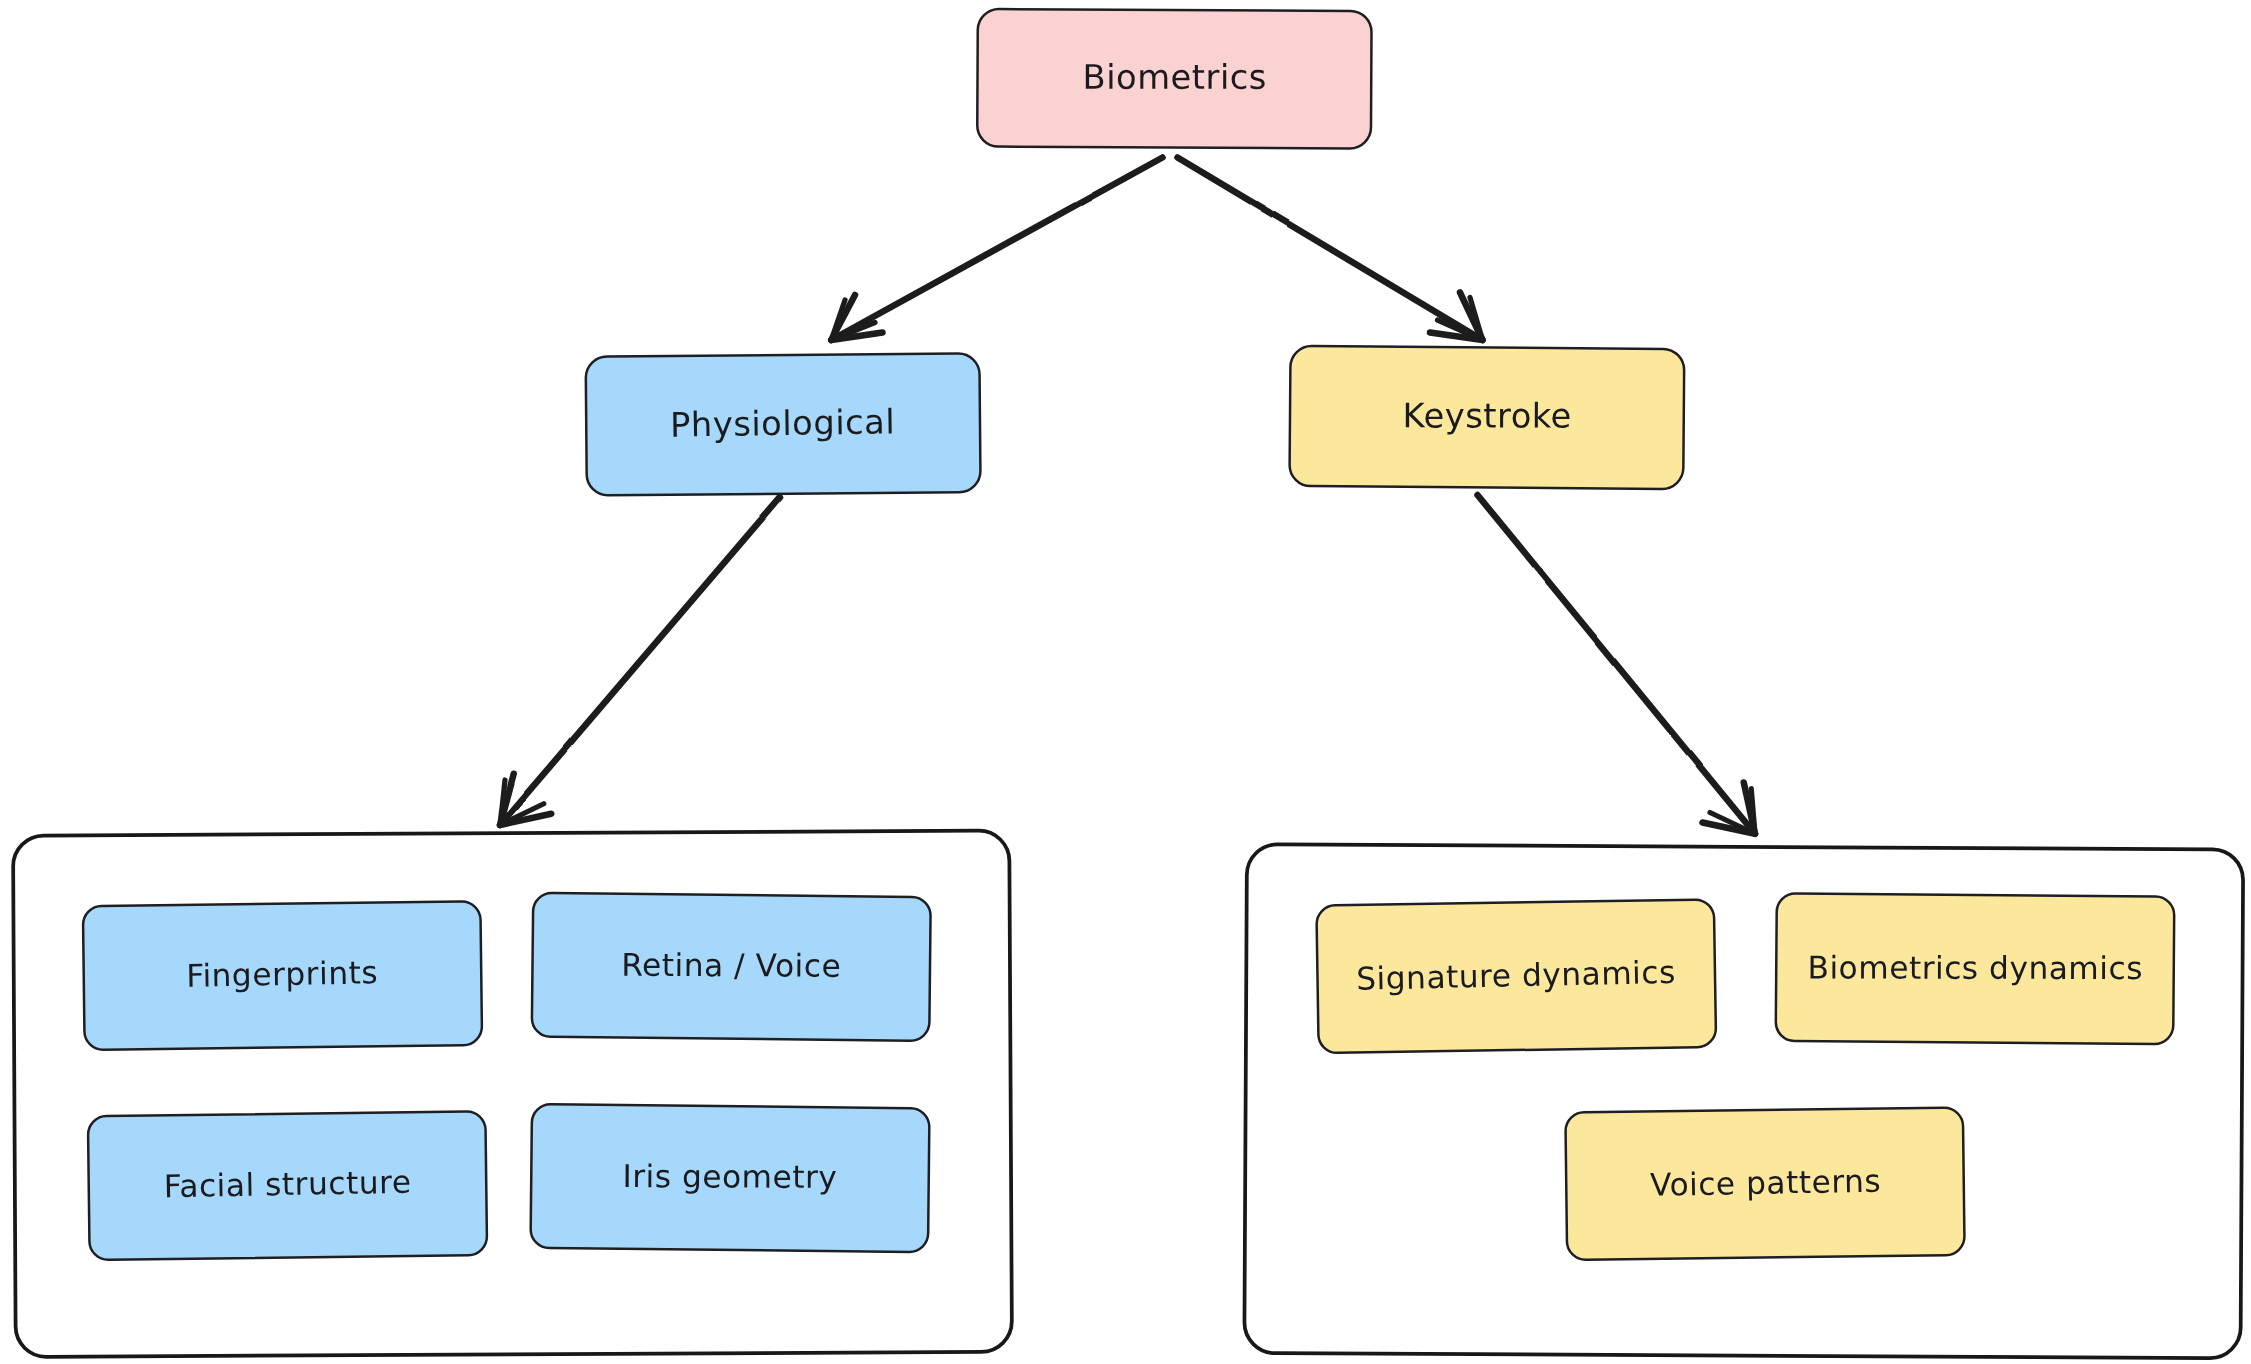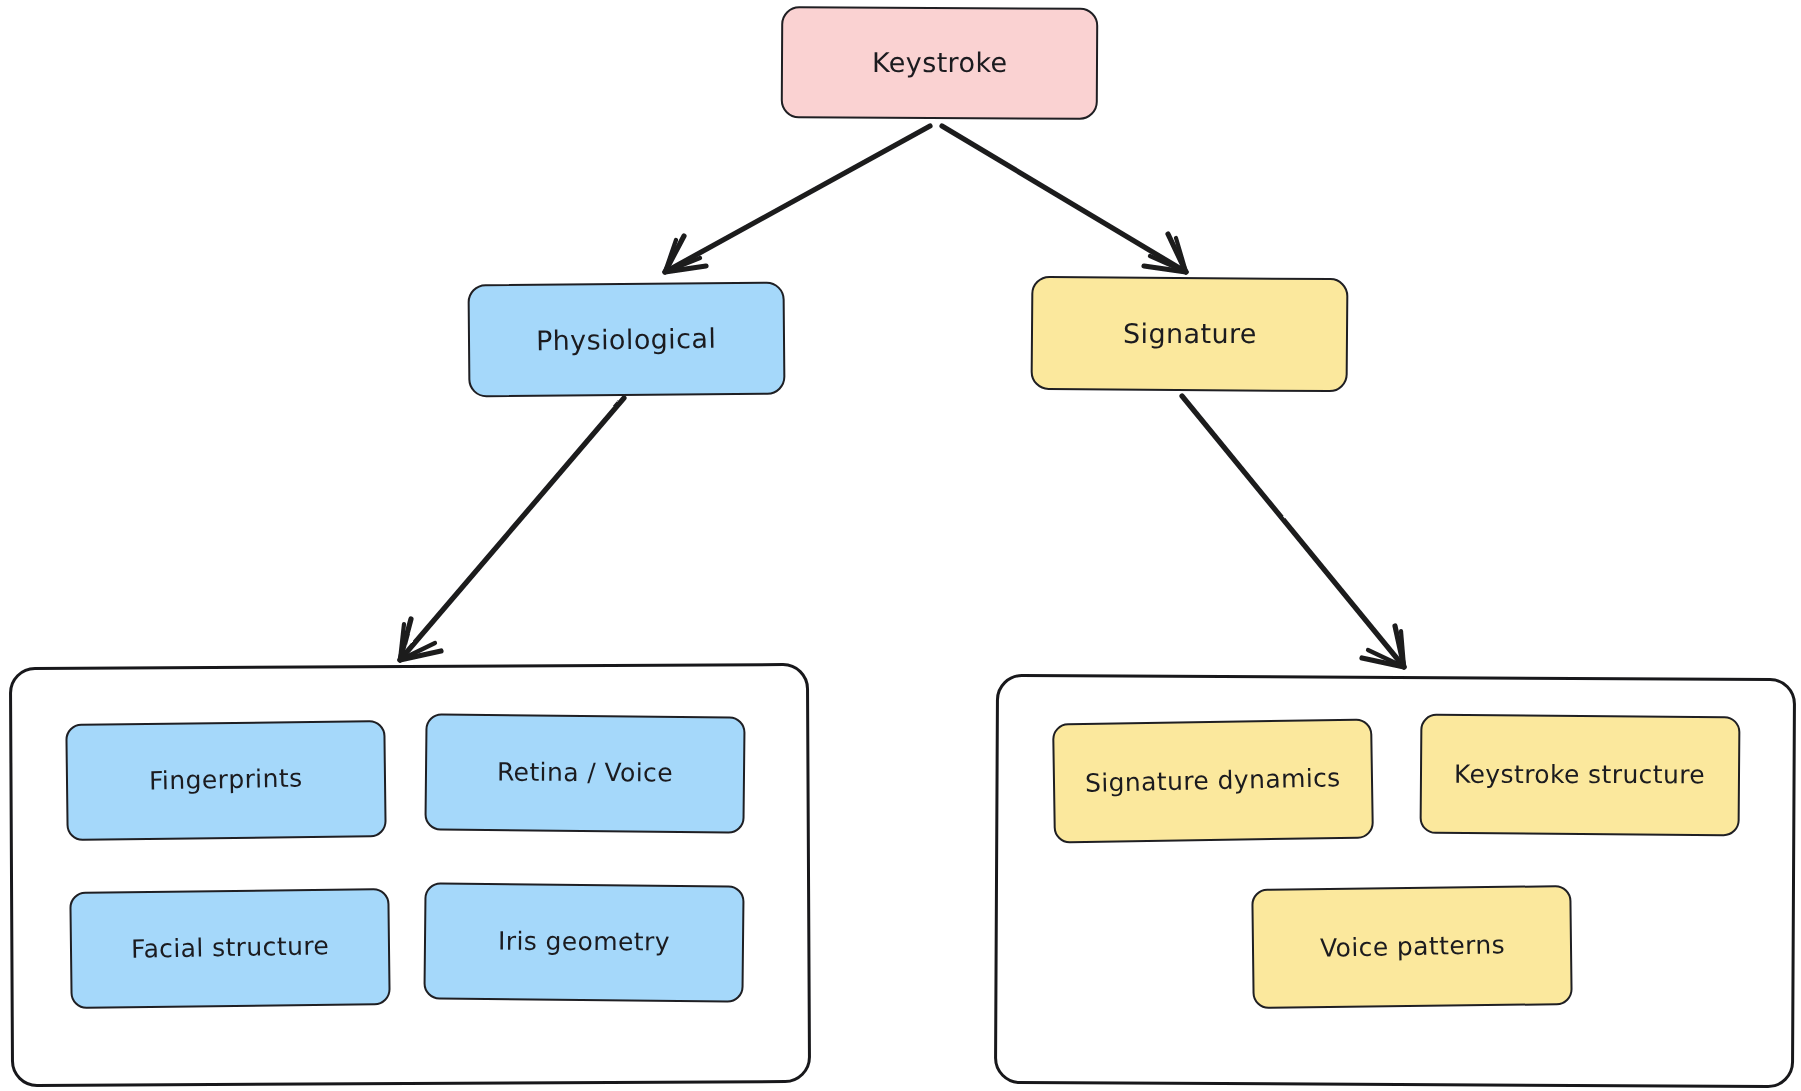--- a/index.html
+++ b/index.html
@@ -104,29 +104,29 @@
   </g>
 
   <g filter="url(#rough)">
     <path d="M 1182 396 L 1404 667" fill="none" stroke="#1b1b1f" stroke-width="5.2" stroke-linecap="round"></path>
     <path d="M 1404 667 L 1362 658 M 1404 667 L 1395 626" fill="none" stroke="#1b1b1f" stroke-width="5.2" stroke-linecap="round" stroke-linejoin="round"></path>
     <path d="M 1404 667 L 1368 650 M 1404 667 L 1401 631" fill="none" stroke="#1b1b1f" stroke-width="4.2" stroke-linecap="round"></path>
   </g>
 </svg>
 
 <div class="node root-node rot-f" style="left:781px; top:7px; width:317px; height:112px;">
-  <span class="node-label">Keystroke</span>
+  <span class="node-label">Biometrics</span>
 </div>
 
 <div class="node branch-node branch-physio rot-a" style="left:468px; top:283px; width:317px; height:113px;">
   <span class="node-label">Physiological</span>
 </div>
 
 <div class="node branch-node branch-behav rot-b" style="left:1031px; top:277px; width:317px; height:114px;">
-  <span class="node-label">Signature</span>
+  <span class="node-label">Keystroke</span>
 </div>
 
 <div class="group-box rot-e" style="left:10px; top:665px; width:800px; height:420px;"></div>
 
 <div class="node leaf-node leaf-blue rot-c" style="left:66px; top:722px; width:320px; height:117px;">
   <span class="node-label">Fingerprints</span>
 </div>
 
 <div class="node leaf-node leaf-blue rot-d" style="left:425px; top:715px; width:320px; height:117px;">
   <span class="node-label">Retina / Voice</span>
@@ -140,18 +140,18 @@
   <span class="node-label">Iris geometry</span>
 </div>
 
 <div class="group-box rot-f" style="left:995px; top:676px; width:800px; height:410px;"></div>
 
 <div class="node leaf-node leaf-yellow rot-g" style="left:1053px; top:721px; width:320px; height:120px;">
   <span class="node-label">Signature dynamics</span>
 </div>
 
 <div class="node leaf-node leaf-yellow rot-b" style="left:1420px; top:715px; width:320px; height:120px;">
-  <span class="node-label">Keystroke structure</span>
+  <span class="node-label">Biometrics dynamics</span>
 </div>
 
 <div class="node leaf-node leaf-yellow rot-c" style="left:1252px; top:887px; width:320px; height:120px;">
   <span class="node-label">Voice patterns</span>
 </div>
 
 </body></html>

